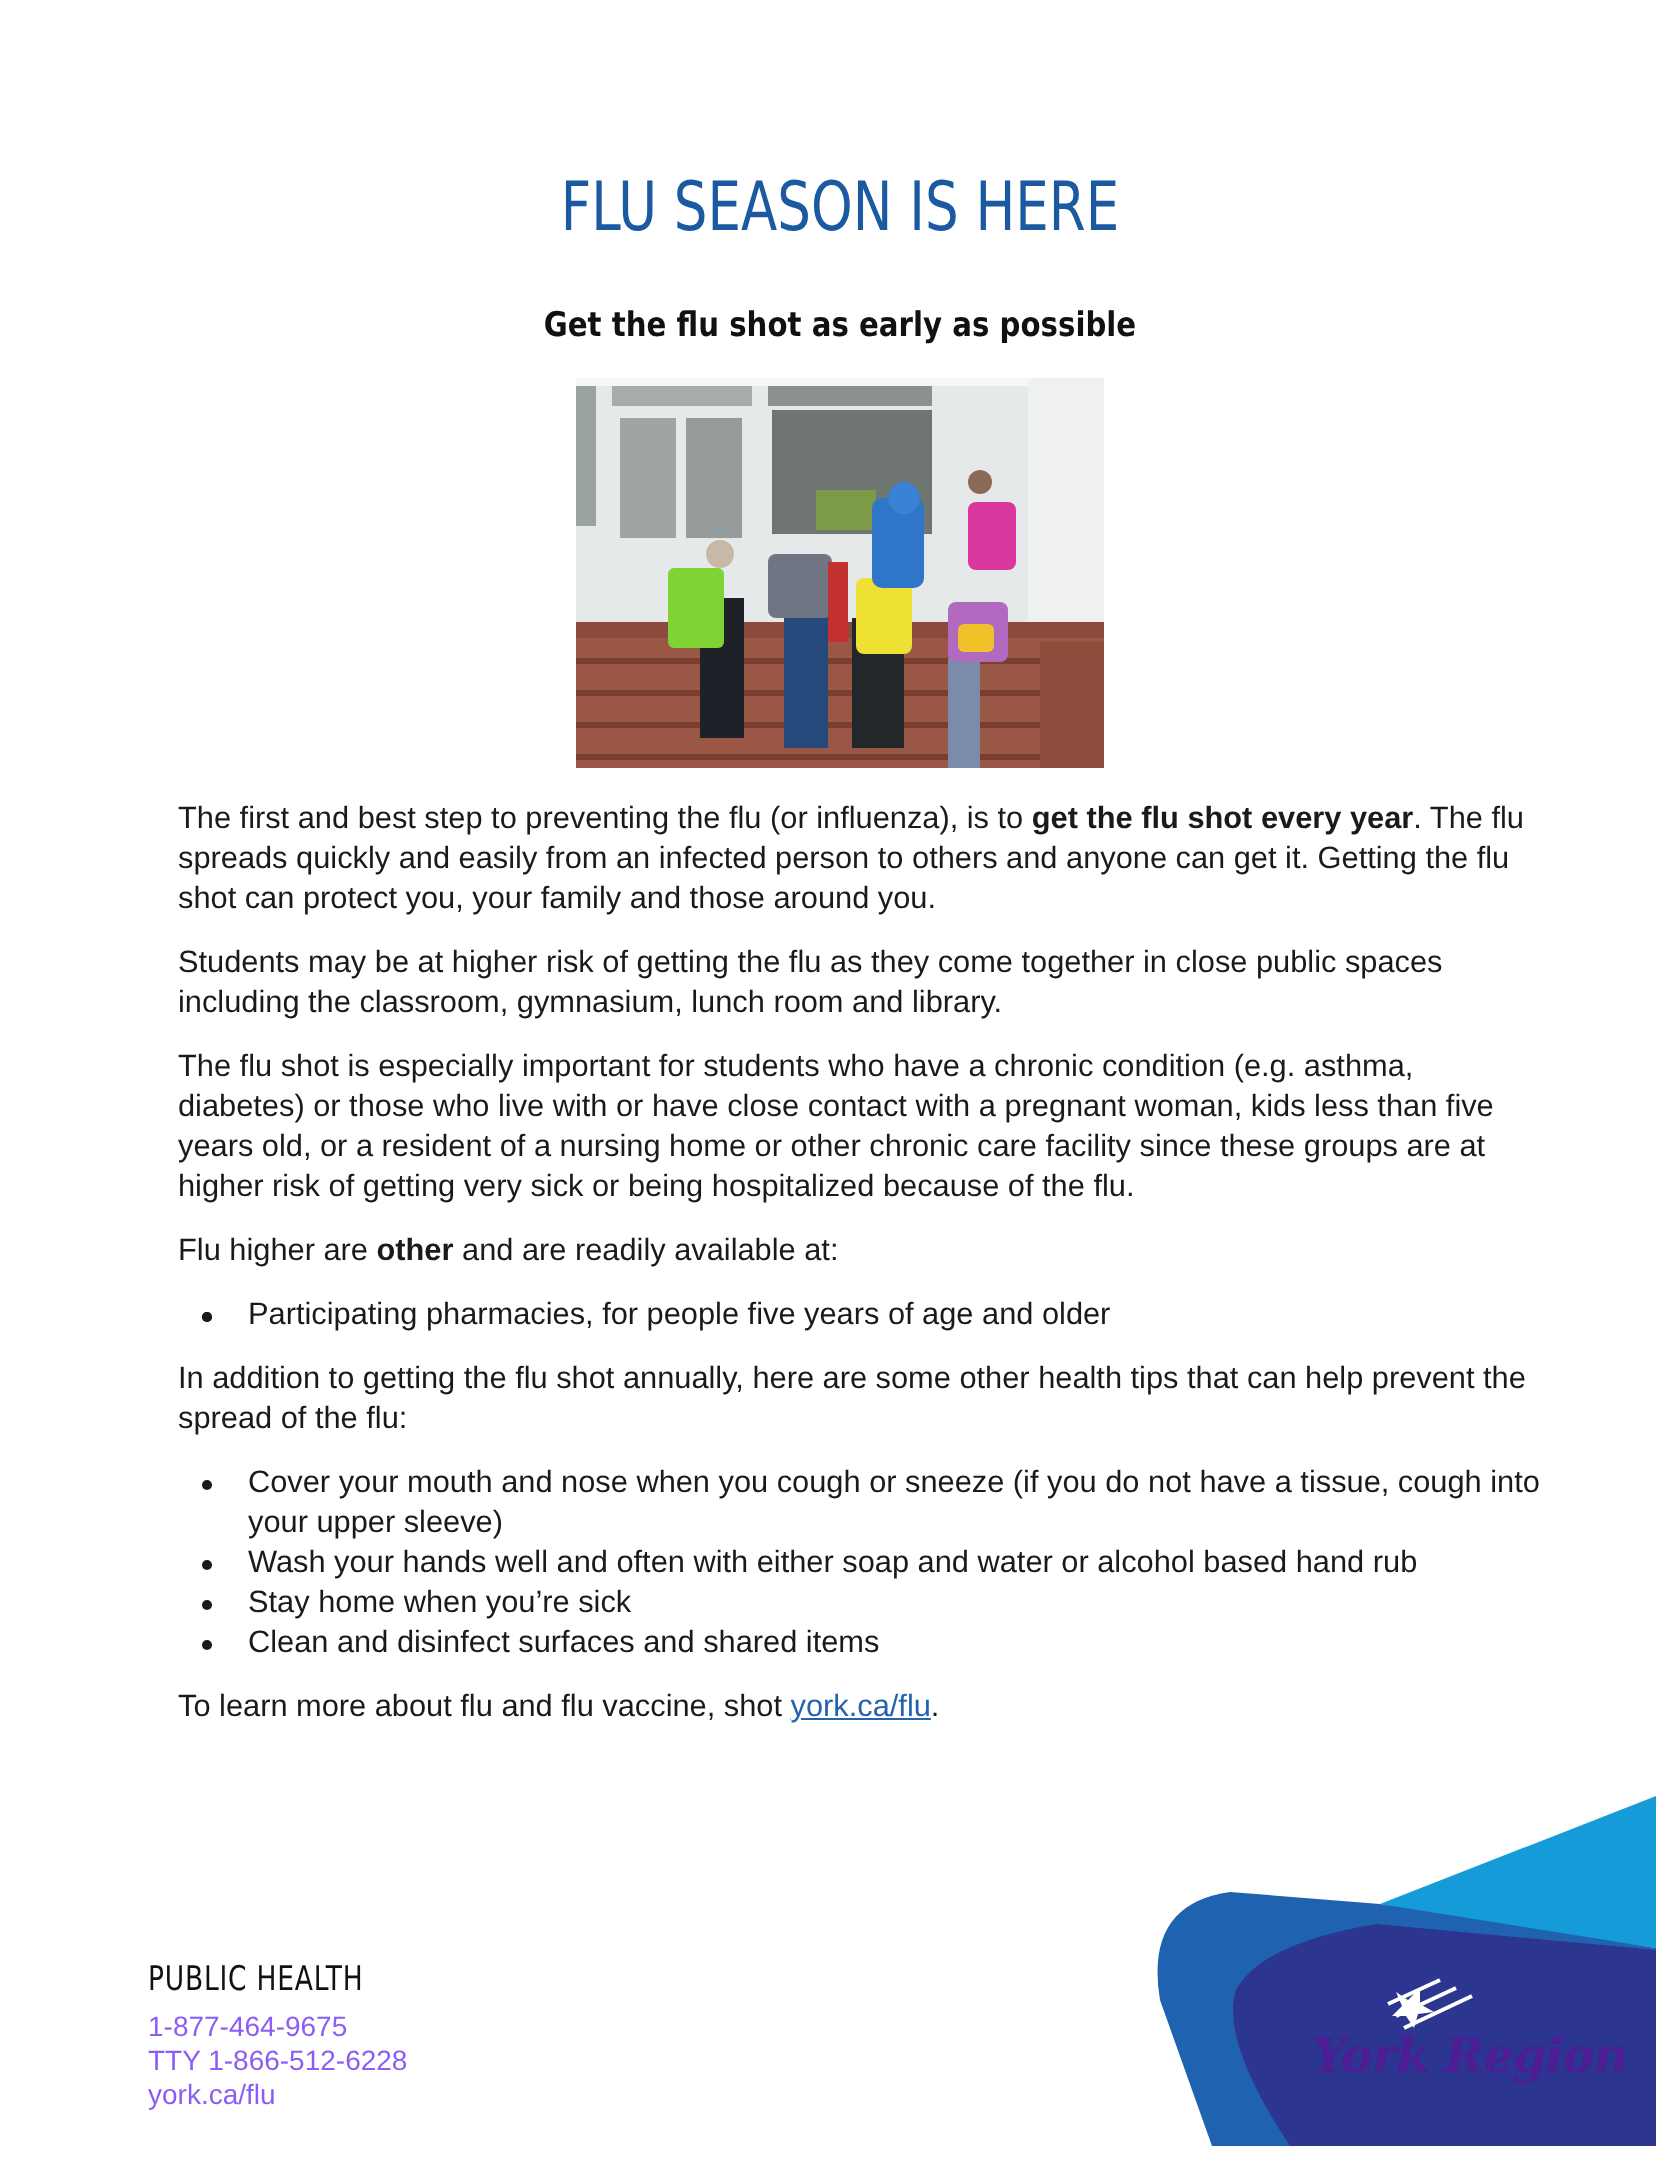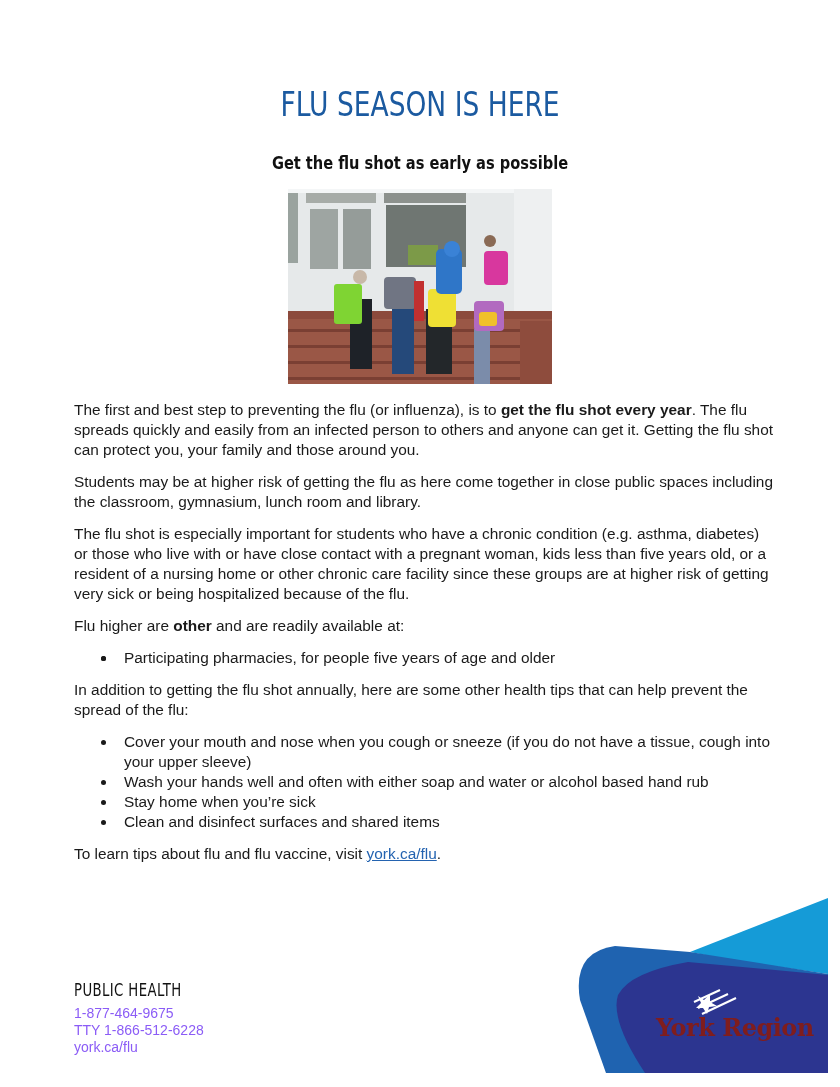--- a/index.html
+++ b/index.html
@@ -23,42 +23,42 @@
       margin: 0;
     }
     .photo {
       position: absolute; left: 288px; top: 189px; width: 264px; height: 195px;
       overflow: hidden; background: #e9ecee;
     }
     .body-text {
       position: absolute; left: 74px; top: 400px; width: 700px;
       font-size: 15.4px; line-height: 20px; color: #1a1a1a;
     }
-    .body-text p { margin: 0 0 12px 0; }
+    .body-text p { margin: 0 0 12px 15px; }
     .body-text b { font-weight: bold; }
     ul.bullets { list-style: none; margin: 0 0 12px 0; padding: 0; }
     ul.bullets li { position: relative; padding-left: 50px; }
     ul.bullets li .dot {
       position: absolute; left: 27px; top: 8px; width: 5px; height: 5px;
       border-radius: 50%; background: #1a1a1a;
     }
     a.link { color: #2463b0; text-decoration: underline; }
     .footer-title {
       position: absolute; left: 74px; top: 980px; margin: 0;
       font-family: "DejaVu Sans", sans-serif; font-size: 17px; font-weight: normal;
       color: #111; letter-spacing: 0.5px;
       transform: scaleX(0.78); transform-origin: 0 0;
     }
     .contact {
       position: absolute; left: 74px; top: 1005px; font-size: 14px; line-height: 17px; color: #8b5cf6;
     }
     .logo-block { position: absolute; left: 570px; top: 890px; width: 270px; height: 197px; }
     .logo-text {
-      position: absolute; left: 656px; top: 1013px; color: #7f1d1d;
-      font-family: "DejaVu Serif", serif; font-weight: bold; 
+      position: absolute; left: 656px; top: 1013px; color: #4c1d95;
+      font-family: "DejaVu Serif", serif; font-weight: bold; font-style: italic;
       font-size: 24px; letter-spacing: -0.5px;
     }
   </style>
 </head>
 <body>
 
 <h1 class="title">FLU SEASON IS HERE</h1>
 <h2 class="subtitle">Get the flu shot as early as possible</h2>
 
 <div class="photo">
@@ -103,42 +103,42 @@
 
     <rect x="186" y="140" width="16" height="55" fill="#7b8caa"></rect>
     <rect x="186" y="112" width="30" height="30" rx="4" fill="#b26ac0"></rect>
     <rect x="191" y="123" width="18" height="14" rx="3" fill="#f0c12a"></rect>
   </svg>
 </div>
 
 <div class="body-text">
   <p><span>The first and best step to preventing the flu (or influenza), is to </span><b>get the flu shot every year</b><span>. The flu spreads quickly and easily from an infected person to others and anyone can get it. Getting the flu shot can protect you, your family and those around you.</span></p>
 
-  <p>Students may be at higher risk of getting the flu as here come together in close public spaces including the classroom, gymnasium, lunch room and library.</p>
+  <p>Students may be at higher risk of getting the flu as they come together in close public spaces including the classroom, gymnasium, lunch room and library.</p>
 
   <p>The flu shot is especially important for students who have a chronic condition (e.g. asthma, diabetes) or those who live with or have close contact with a pregnant woman, kids less than five years old, or a resident of a nursing home or other chronic care facility since these groups are at higher risk of getting very sick or being hospitalized because of the flu.</p>
 
   <p><span>Flu higher are </span><b>other</b><span> and are readily available at:</span></p>
 
   <ul class="bullets">
     <li><span class="dot"></span></li>
     <li><span class="dot"></span><span>Participating pharmacies, for people five years of age and older</span></li>
   </ul>
 
   <p>In addition to getting the flu shot annually, here are some other health tips that can help prevent the spread of the flu:</p>
 
   <ul class="bullets">
     <li><span class="dot"></span><span>Cover your mouth and nose when you cough or sneeze (if you do not have a tissue, cough into your upper sleeve)</span></li>
     <li><span class="dot"></span><span>Wash your hands well and often with either soap and water or alcohol based hand rub</span></li>
     <li><span class="dot"></span><span>Stay home when you’re sick</span></li>
     <li><span class="dot"></span><span>Clean and disinfect surfaces and shared items</span></li>
   </ul>
 
 
-  <p><span>To learn tips about flu and flu vaccine, visit </span><a class="link">york.ca/flu</a><span>.</span></p>
+  <p><span>To learn more about flu and flu vaccine, shot </span><a class="link">york.ca/flu</a><span>.</span></p>
 </div>
 
 <h3 class="footer-title">PUBLIC HEALTH</h3>
 <div class="contact">
   <div>1-877-464-9675</div>
   <div>TTY 1-866-512-6228</div>
   <div>york.ca/flu</div>
 </div>
 
 <div class="logo-block">

